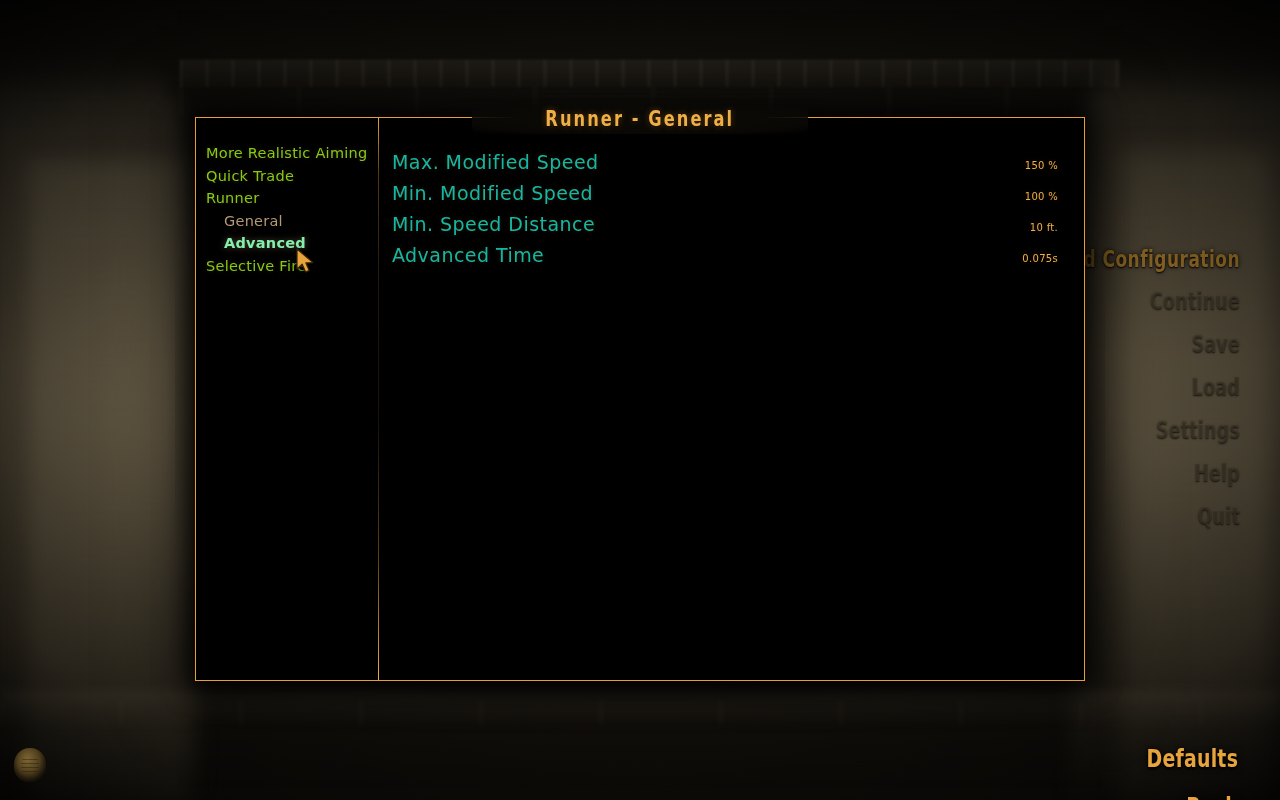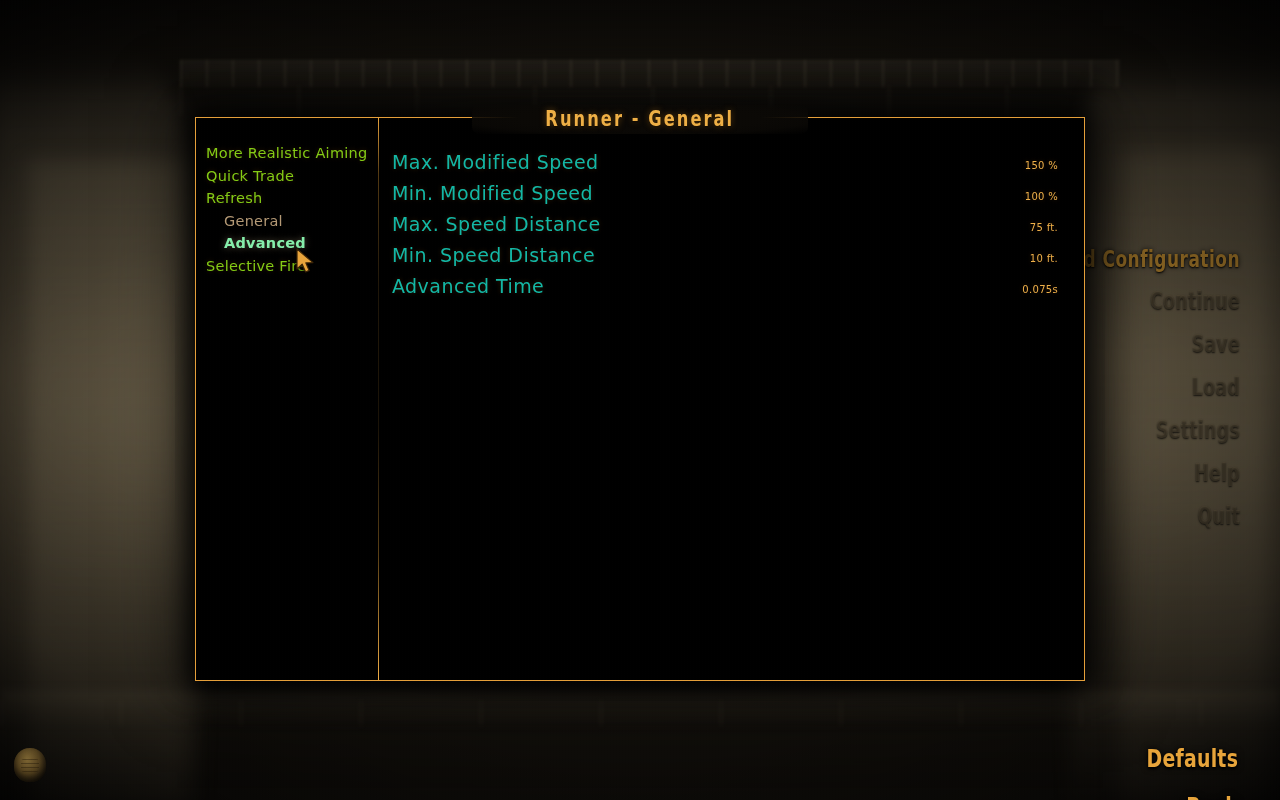--- a/index.html
+++ b/index.html
@@ -388,42 +388,38 @@
 
   <div class="dialog-glow"></div>
 
   <div class="dialog">
 
     <div class="dialog-divider"></div>
 
     <div class="nav">
       <div class="nav-item">More Realistic Aiming</div>
       <div class="nav-item">Quick Trade</div>
-      <div class="nav-item">Refresh</div>
+      <div class="nav-item">Runner</div>
       <div class="nav-item sub dim">General</div>
       <div class="nav-item sub active">Advanced</div>
       <div class="nav-item">Selective Fire</div>
     </div>
 
     <div class="content">
 
       <div class="row">
         <span class="row-label">Max. Modified Speed</span>
         <span class="row-value">150 %</span>
       </div>
 
       <div class="row">
         <span class="row-label">Min. Modified Speed</span>
         <span class="row-value">100 %</span>
       </div>
 
-      <div class="row">
-        <span class="row-label">Max. Speed Distance</span>
-        <span class="row-value">75 ft.</span>
-      </div>
 
       <div class="row">
         <span class="row-label">Min. Speed Distance</span>
         <span class="row-value">10 ft.</span>
       </div>
 
       <div class="row">
         <span class="row-label">Advanced Time</span>
         <span class="row-value">0.075s</span>
       </div>

